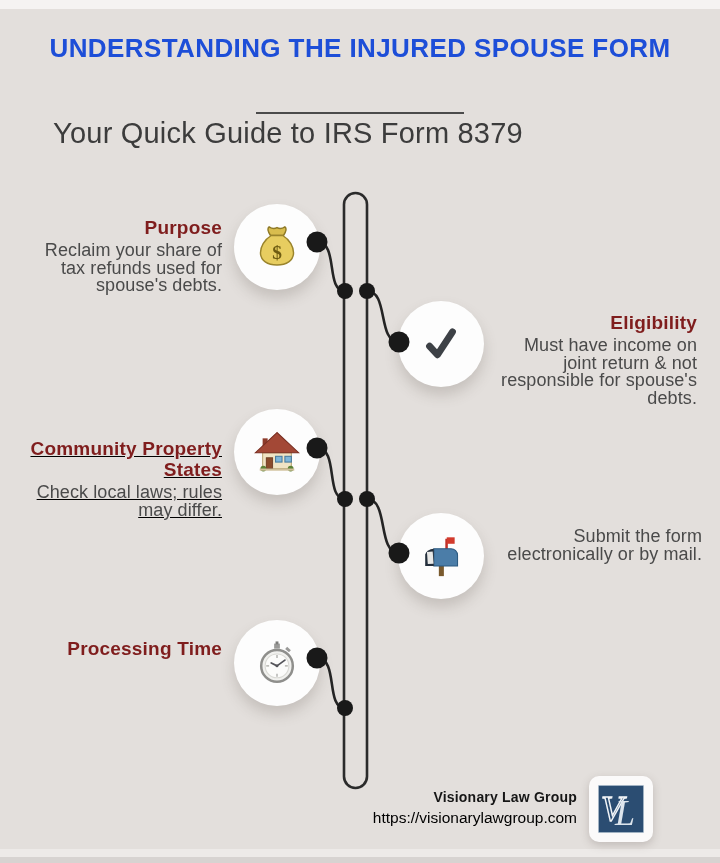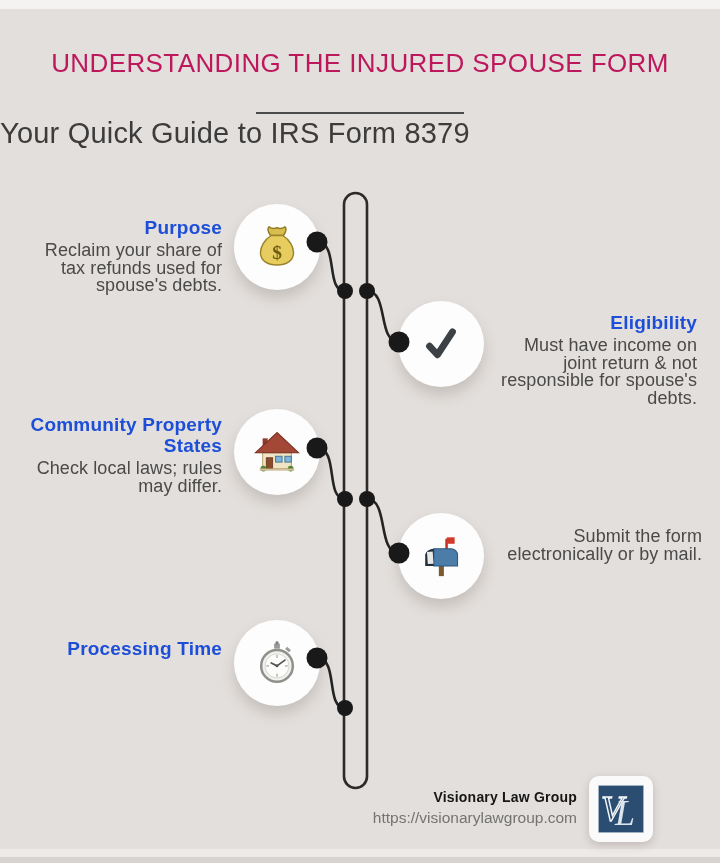--- a/index.html
+++ b/index.html
@@ -6,60 +6,60 @@
   body{
     width:720px;height:863px;overflow:hidden;
     font-family:"Liberation Sans",sans-serif;
     background:#e3dfdc;position:relative;
   }
   .band-top{position:absolute;left:0;top:0;width:720px;height:9px;background:#f5f3f2;}
   .band-bottom-light{position:absolute;left:0;top:849px;width:720px;height:8px;background:#edeae8;}
   .band-bottom-dark{position:absolute;left:0;top:857px;width:720px;height:6px;background:#d7d3d1;}
 
   .title{
-    position:absolute;left:0;top:48px;width:720px;text-align:center;
-    font-size:26px;font-weight:400;letter-spacing:.4px;color:#be185d;
+    position:absolute;left:0;top:33px;width:720px;text-align:center;
+    font-size:26px;font-weight:700;letter-spacing:.4px;color:#1d4ed8;
   }
   .divider{position:absolute;left:256px;top:112px;width:208px;height:2.4px;background:#4b4b4b;}
   .subtitle{
-    position:absolute;left:0;top:117px;width:576px;text-align:left;
+    position:absolute;left:0;top:117px;width:576px;text-align:center;
     font-size:29px;font-weight:400;color:#3c3c3c;letter-spacing:.2px;
   }
 
   .timeline-svg{position:absolute;left:0;top:0;width:720px;height:863px;pointer-events:none;z-index:3;}
 
   .node{
     position:absolute;width:86px;height:86px;border-radius:50%;
     background:#fdfdfd;box-shadow:0 8px 14px rgba(90,80,75,.22);
     display:flex;align-items:center;justify-content:center;z-index:2;
   }
   .node svg{width:46px;height:46px;}
   .n1{left:234px;top:204px;}
   .n2{left:398px;top:301px;}
   .n3{left:234px;top:409px;}
   .n4{left:398px;top:513px;}
   .n5{left:234px;top:620px;}
 
   .tbox{position:absolute;z-index:2;}
-  .tbox .t{font-size:19px;font-weight:700;color:#1d4ed8;line-height:21px;letter-spacing:.2px;}
+  .tbox .t{font-size:19px;font-weight:700;color:#7f1d1d;line-height:21px;letter-spacing:.2px;}
   .tbox .d{font-size:18px;color:#4a4a4a;line-height:17.5px;margin-top:4px;letter-spacing:.1px;}
   .tbox.left{text-align:right;right:498px;}
   .tbox.right{text-align:right;left:497px;}
   .i1{top:217px;width:200px;}
   .i2{top:312px;width:200px;}
-  .i3{top:414px;width:218px;}
+  .i3{top:438px;width:218px;text-decoration:underline;}
   .i4{top:524px;width:205px;}
   .i5{top:638px;width:200px;}
 
   .footer-company{
     position:absolute;right:143px;top:789px;font-size:14px;font-weight:700;
     color:#161616;letter-spacing:.2px;
   }
   .footer-url{
-    position:absolute;right:143px;top:809px;font-size:15.5px;color:#737373;
+    position:absolute;right:143px;top:809px;font-size:15.5px;color:#000000;
   }
   .logo-box{
     position:absolute;left:589px;top:776px;width:64px;height:66px;border-radius:10px;
     background:#fbfafa;box-shadow:0 3px 8px rgba(90,80,75,.25);
     display:flex;align-items:center;justify-content:center;z-index:2;
   }
 </style>
 </head>
 <body>
 

